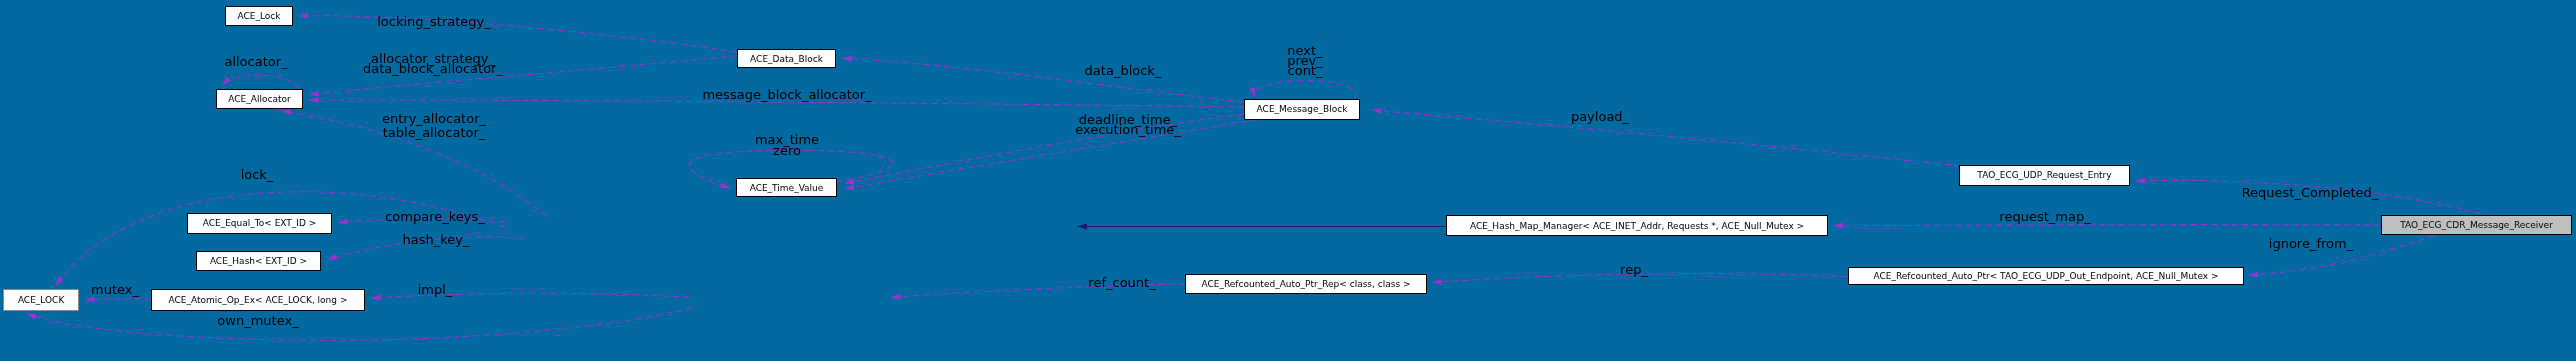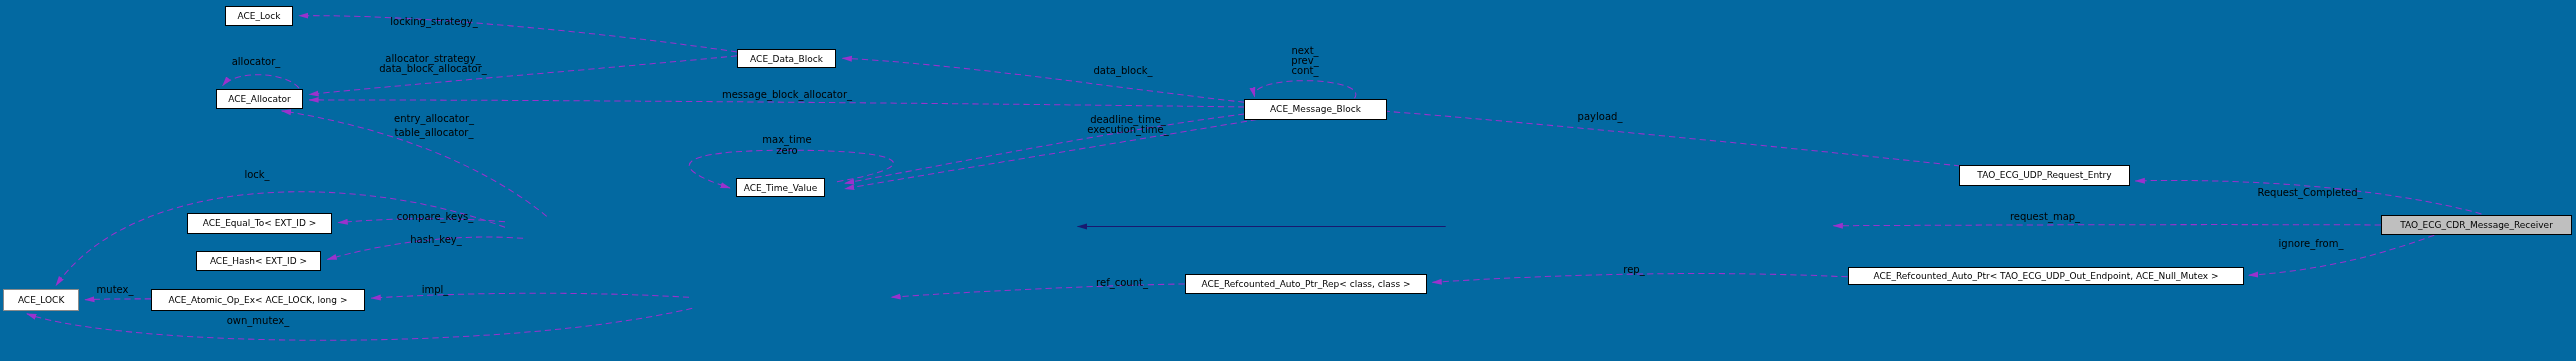--- a/index.html
+++ b/index.html
@@ -19,21 +19,21 @@
     display:flex;align-items:center;justify-content:center;
     font-size:9px;color:#000000;
     white-space:nowrap;
     padding:0 3.1px;
   }
   .node.gray-border{border-color:#8a8a8a;}
   .node.highlight{background:#bfbfbf;}
   .elabel{
     position:absolute;
     transform:translateX(-50%);
-    font-size:10px;line-height:10.2px;color:#000000;
+    font-size:13px;line-height:10.2px;color:#000000;
     white-space:nowrap;
   }
   .epath{fill:none;stroke:#9a32cd;stroke-width:1.3;stroke-dasharray:8 5;}
   .spath{fill:none;stroke:#191970;stroke-width:1.3;}
 </style>
 </head>
 <body>
 
 <div id="canvas">
 
@@ -72,23 +72,24 @@
     <path class="spath" d="M 1838,288 L 1370,288" marker-end="url(#arrow-navy)"></path>
   </svg>
 
   <div class="node" style="left:225px;top:5.5px;width:68px;height:20.5px">ACE_Lock</div>
   <div class="node" style="left:216px;top:89px;width:87px;height:19.7px">ACE_Allocator</div>
   <div class="node" style="left:187px;top:213px;width:145px;height:20.5px">ACE_Equal_To&lt; EXT_ID &gt;</div>
   <div class="node" style="left:196px;top:251px;width:125px;height:19.7px">ACE_Hash&lt; EXT_ID &gt;</div>
   <div class="node gray-border" style="left:3.1px;top:289px;width:76px;height:22px">ACE_LOCK</div>
   <div class="node" style="left:151px;top:289px;width:214px;height:22px">ACE_Atomic_Op_Ex&lt; ACE_LOCK, long &gt;</div>
   <div class="node" style="left:737px;top:49px;width:99px;height:19px">ACE_Data_Block</div>
-  <div class="node" style="left:736px;top:178px;width:89px;height:19px">ACE_Time_Value</div>
-  <div class="node" style="left:1244px;top:99px;width:143px;height:20.5px">ACE_Message_Block</div>
+  <div class="node" style="left:736px;top:178px;width:101px;height:19px">ACE_Time_Value</div>
+  <div class="node" style="left:1244px;top:99px;width:116px;height:20.5px">ACE_Message_Block</div>
   <div class="node" style="left:1185px;top:274px;width:242px;height:19.7px">ACE_Refcounted_Auto_Ptr_Rep&lt; class, class &gt;</div>
+  <div class="node" style="left:1446px;top:215px;width:382px;height:21px">ACE_Hash_Map_Manager&lt; ACE_INET_Addr, Requests *, ACE_Null_Mutex &gt;</div>
   <div class="node" style="left:1959px;top:165px;width:171px;height:20.5px">TAO_ECG_UDP_Request_Entry</div>
   <div class="node" style="left:1848px;top:267px;width:396px;height:18px">ACE_Refcounted_Auto_Ptr&lt; TAO_ECG_UDP_Out_Endpoint, ACE_Null_Mutex &gt;</div>
   <div class="node highlight" style="left:2381px;top:215px;width:191px;height:19.7px">TAO_ECG_CDR_Message_Receiver</div>
 
   <div class="elabel" style="left:434px;top:16.5px">locking_strategy_</div>
   <div class="elabel" style="left:256px;top:57px">allocator_</div>
   <div class="elabel" style="left:433px;top:54px">allocator_strategy_</div>
   <div class="elabel" style="left:433px;top:64px">data_block_allocator_</div>
   <div class="elabel" style="left:787px;top:90px">message_block_allocator_</div>
   <div class="elabel" style="left:434px;top:114px">entry_allocator_</div>

